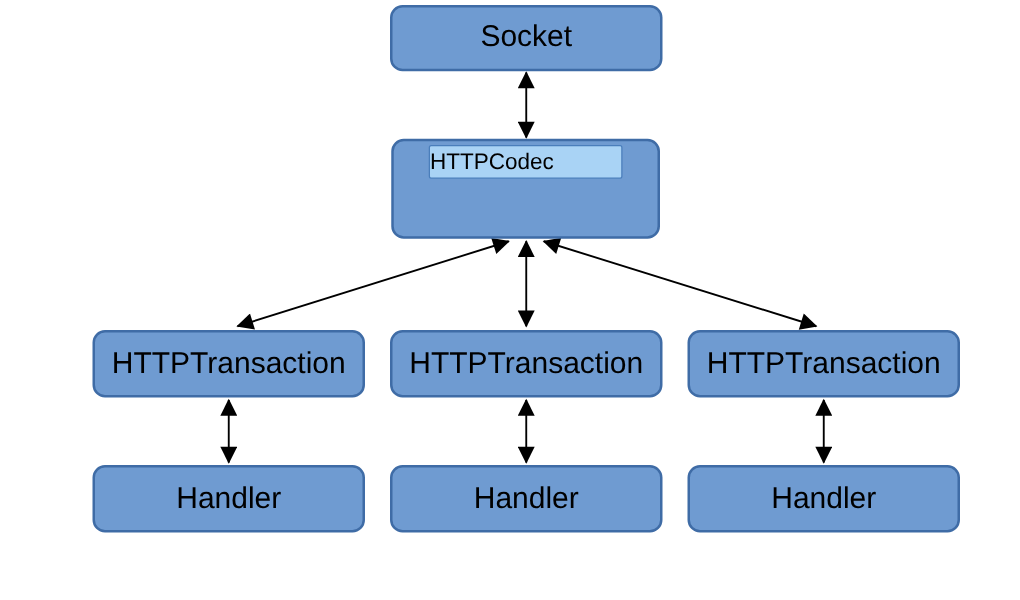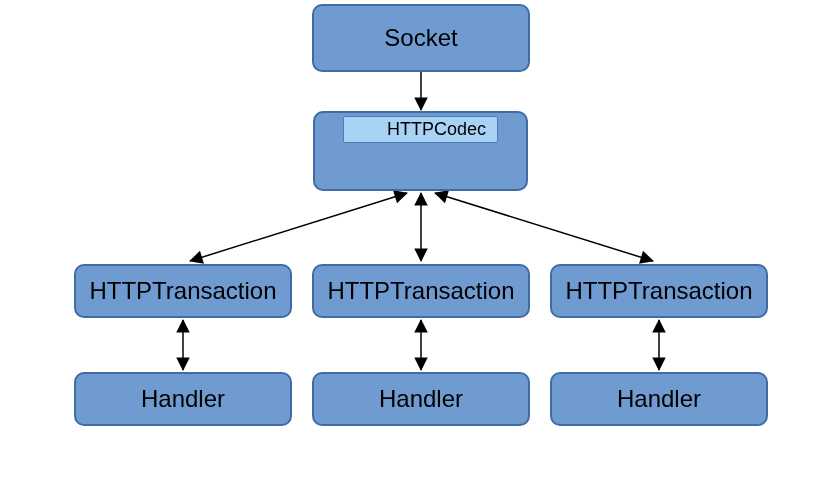--- a/index.html
+++ b/index.html
@@ -48,22 +48,20 @@
   .codec {
     box-sizing: border-box;
     margin: 3px auto 0 auto;
     width: 155px;
     height: 27px;
     background: var(--codec-fill);
     border: 1.5px solid var(--codec-border);
     border-radius: 2px;
     display: flex;
     align-items: center;
-    justify-content: center;
-    padding-left: 32px;
   }
   .codec-label { font-size: 18px; }
   .session-label {
     font-size: 26px;
     flex: 1;
     display: flex;
     align-items: center;
     justify-content: center;
   }
   .edges {
@@ -92,21 +90,21 @@
     </defs>
     <line x1="421" y1="58" x2="421" y2="110" marker-start="url(#ah)" marker-end="url(#ah)"></line>
     <line x1="407" y1="193" x2="190" y2="261" marker-start="url(#ah)" marker-end="url(#ah)"></line>
     <line x1="421" y1="193" x2="421" y2="261" marker-start="url(#ah)" marker-end="url(#ah)"></line>
     <line x1="435" y1="193" x2="653" y2="261" marker-start="url(#ah)" marker-end="url(#ah)"></line>
     <line x1="183" y1="320" x2="183" y2="370" marker-start="url(#ah)" marker-end="url(#ah)"></line>
     <line x1="421" y1="320" x2="421" y2="370" marker-start="url(#ah)" marker-end="url(#ah)"></line>
     <line x1="659" y1="320" x2="659" y2="370" marker-start="url(#ah)" marker-end="url(#ah)"></line>
   </svg>
 
-  <div class="node" style="left:312px; top:4px; width:218px; height:68px;">
+  <div class="node" style="left:312px; top:4px; width:218px; height:53px;">
     <span class="label">Socket</span>
   </div>
 
   <div class="node session" style="left:313px; top:111px; width:215px; height:80px;">
     <div class="codec">
       <span class="codec-label">HTTPCodec</span>
     </div>
   </div>
 
   <div class="node" style="left:74px; top:264px; width:218px; height:54px;">

